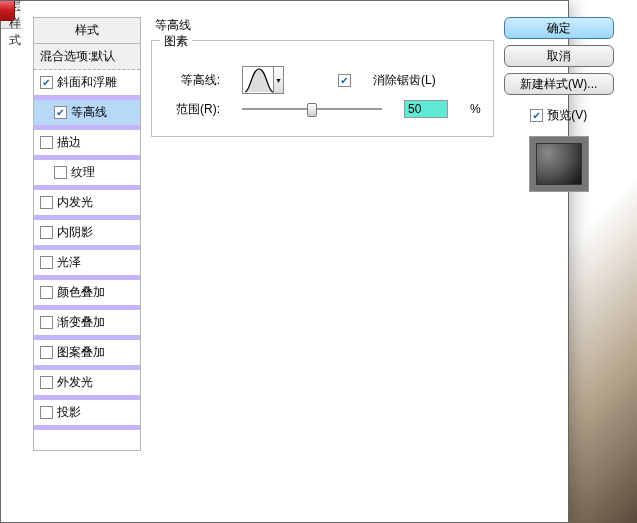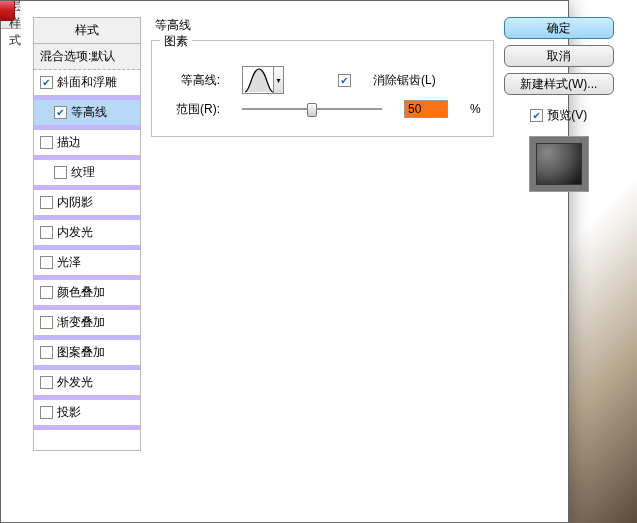--- a/index.html
+++ b/index.html
@@ -22,21 +22,21 @@
 .legend{position:absolute;top:-8px;left:8px;background:#fff;padding:0 4px}
 .outer-legend{position:static;background:none;padding:0 0 2px 4px;display:block}
 .row{display:flex;align-items:center;gap:22px;margin:6px 0}
 .row .lbl{width:56px;text-align:right}
 .contour-chip{width:42px;height:28px;border:1px solid #888;background:#fff;position:relative;cursor:pointer}
 .contour-chip svg{width:30px;height:26px;margin-left:1px}
 .contour-chip .dd{position:absolute;right:0;top:0;width:10px;height:100%;border-left:1px solid #888;background:linear-gradient(#fff,#ddd);display:flex;align-items:center;justify-content:center;font-size:8px}
 .slider{position:relative;width:140px;height:16px}
 .slider .track{position:absolute;top:7px;left:0;right:0;height:2px;background:#999}
 .slider .thumb{position:absolute;top:2px;width:10px;height:14px;background:linear-gradient(#fff,#ccc);border:1px solid #777;border-radius:2px}
-.numbox{width:44px;height:18px;border:1px solid #999;padding:1px 3px;background:#f97316}
+.numbox{width:44px;height:18px;border:1px solid #999;padding:1px 3px;background:#5eead4}
 .rightcol{width:110px;display:flex;flex-direction:column;gap:6px;align-items:stretch}
 .btn{height:22px;border:1px solid #707070;border-radius:6px;background:linear-gradient(#f8f8f8,#e0e0e0);cursor:pointer;text-align:center;line-height:20px}
 .btn.primary{background:linear-gradient(#cdeeff,#9dd6f7);border-color:#3c7fb1}
 .prev-row{display:flex;align-items:center;justify-content:center;gap:4px;margin-top:6px}
 .swatch{width:60px;height:56px;margin:6px auto;border:1px solid #999;background:radial-gradient(circle at 30% 30%,#888,#555 40%,#222 70%,#000);box-shadow:inset 0 0 0 6px #777,inset 0 0 0 7px #333}
 </style>
 </head>
 <body>
 
 <div class="window">
@@ -63,25 +63,25 @@
           <div class="side-item">
             <span class="chk"></span>
             <span>描边</span>
           </div>
           <div class="side-item sub">
             <span class="chk"></span>
             <span>纹理</span>
           </div>
           <div class="side-item">
             <span class="chk"></span>
-            <span>内阴影</span>
+            <span>内发光</span>
           </div>
           <div class="side-item">
             <span class="chk"></span>
-            <span>内发光</span>
+            <span>内阴影</span>
           </div>
           <div class="side-item">
             <span class="chk"></span>
             <span>光泽</span>
           </div>
           <div class="side-item">
             <span class="chk"></span>
             <span>颜色叠加</span>
           </div>
           <div class="side-item">

